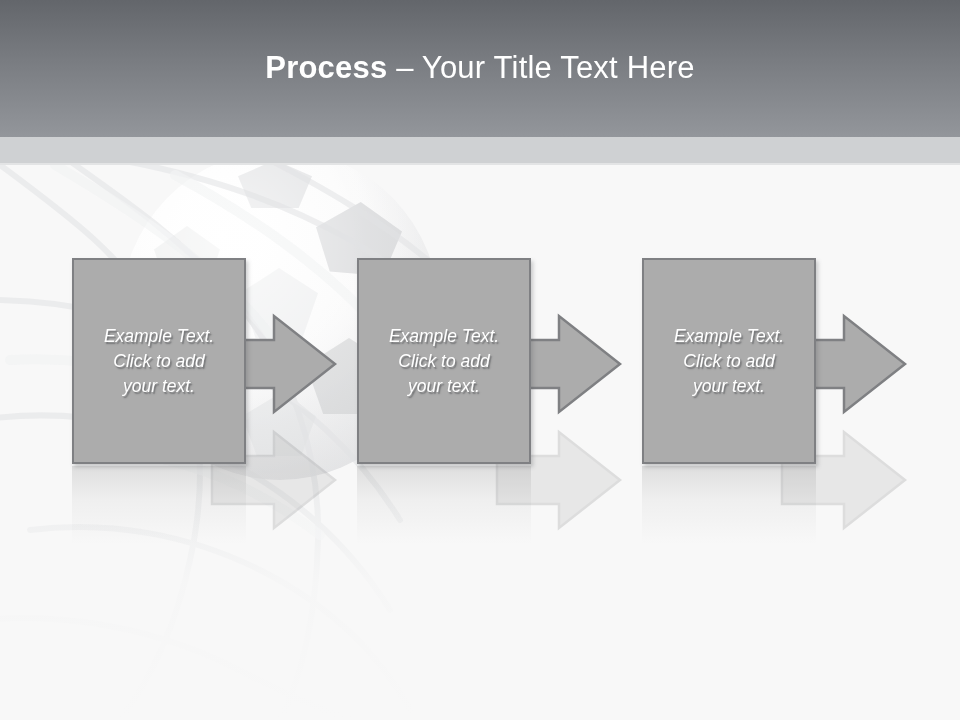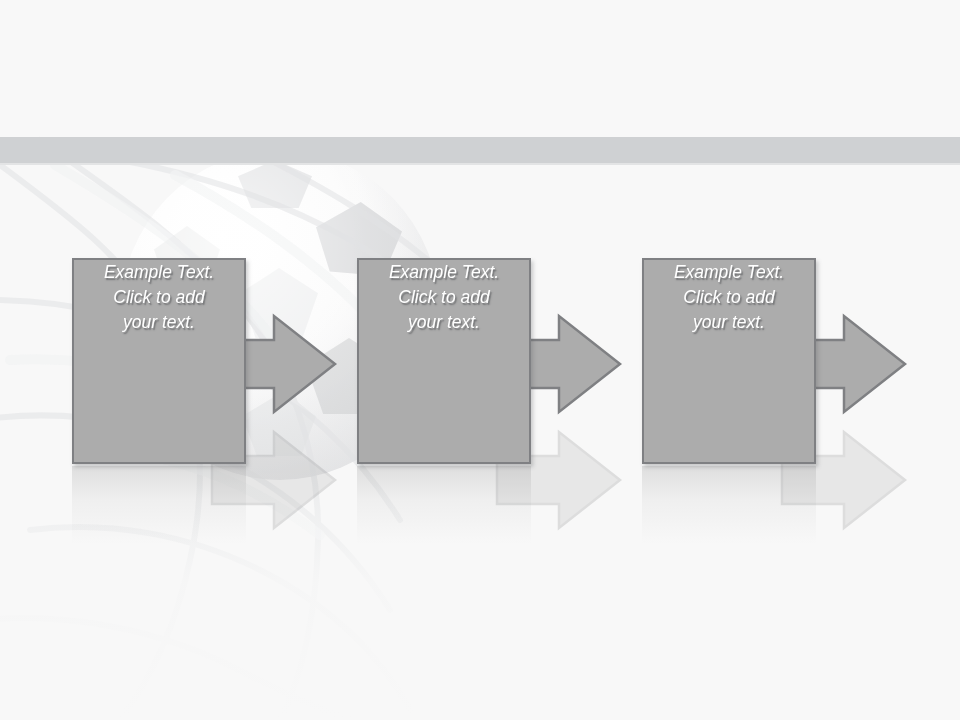--- a/index.html
+++ b/index.html
@@ -149,21 +149,21 @@
   .step-box {
     position: absolute;
     left: 0; top: 0;
     width: 100%;
     height: 100%;
     box-sizing: border-box;
     background: #acacac;
     border: 2px solid #7f8083;
     box-shadow: 2px 3px 4px rgba(90,92,95,.30);
     display: flex;
-    align-items: flex-start;
+    align-items: center;
     justify-content: center;
     z-index: 2;
   }
   .step-text {
     color: #ffffff;
     font-style: italic;
     font-size: 17.5px;
     line-height: 25px;
     text-align: center;
     padding: 0 10px;
@@ -240,20 +240,25 @@
         <path d="M55 165 C 140 215, 215 265, 270 335"></path>
         <path d="M175 175 C 250 215, 330 270, 385 335"></path>
         <path d="M100 450 C 180 455, 255 485, 320 535"></path>
         <path d="M10 360 C 95 355, 175 375, 245 415"></path>
       </g>
     </svg>
 
     <div class="bg-fade-bottom"></div>
   </div>
 
+  <div class="header">
+    <div class="header-title">
+      <span class="strong">Process</span><span class="rest"> – Your Title Text Here</span>
+    </div>
+  </div>
   <div class="header-band"></div>
   <div class="header-band-edge"></div>
 
   <div class="process-row">
 
     <div class="step step-1">
       <div class="step-reflection"></div>
       <div class="arrow-reflection">
         <svg width="125" height="100" viewBox="0 0 125 100">
           <path d="M0 26 L62 26 L62 2 L123 50 L62 98 L62 74 L0 74 Z" fill="#acacac" stroke="#7f8083" stroke-width="2.5" stroke-linejoin="miter"></path>

